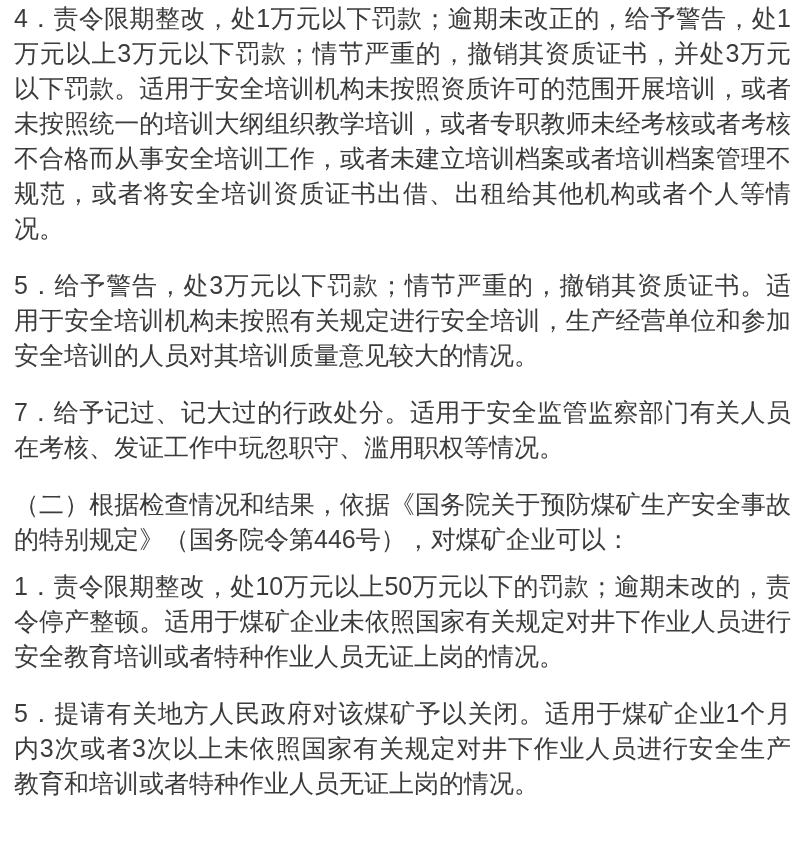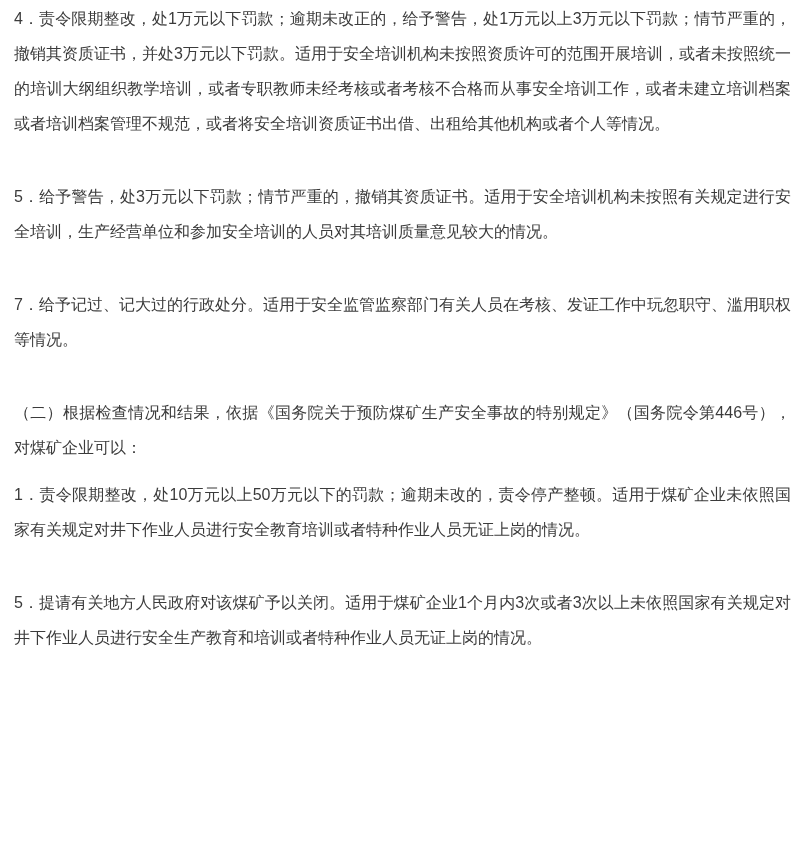--- a/index.html
+++ b/index.html
@@ -10,31 +10,31 @@
   body {
     width: 805px;
     height: 844px;
     overflow: hidden;
   }
   .doc {
     box-sizing: border-box;
     width: 805px;
     padding: 1px 14px 0 14px;
     font-family: "Liberation Sans", "DejaVu Sans", sans-serif;
-    font-size: 16px;
+    font-size: 25px;
     line-height: 35px;
     color: #3b3b3b;
     text-align: justify;
     letter-spacing: 0;
   }
   .doc p {
     margin: 0;
   }
   .doc p + p {
-    margin-top: 38px;
+    margin-top: 22px;
   }
   .doc p.continuation {
     margin-top: 12px;
   }
 </style>
 </head>
 <body>
 
 <div class="doc">
   <p>4．责令限期整改，处1万元以下罚款；逾期未改正的，给予警告，处1万元以上3万元以下罚款；情节严重的，撤销其资质证书，并处3万元以下罚款。适用于安全培训机构未按照资质许可的范围开展培训，或者未按照统一的培训大纲组织教学培训，或者专职教师未经考核或者考核不合格而从事安全培训工作，或者未建立培训档案或者培训档案管理不规范，或者将安全培训资质证书出借、出租给其他机构或者个人等情况。</p>

